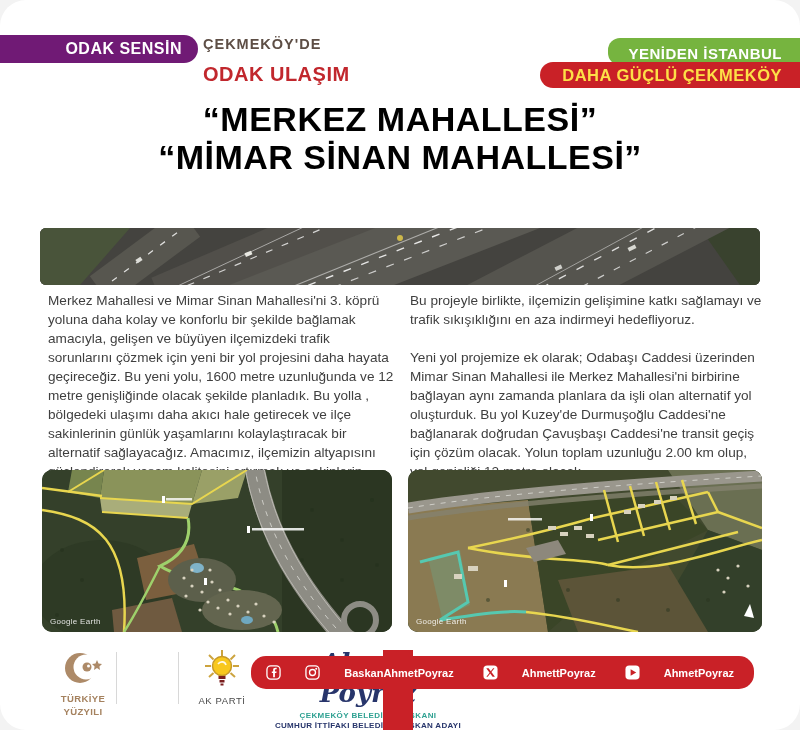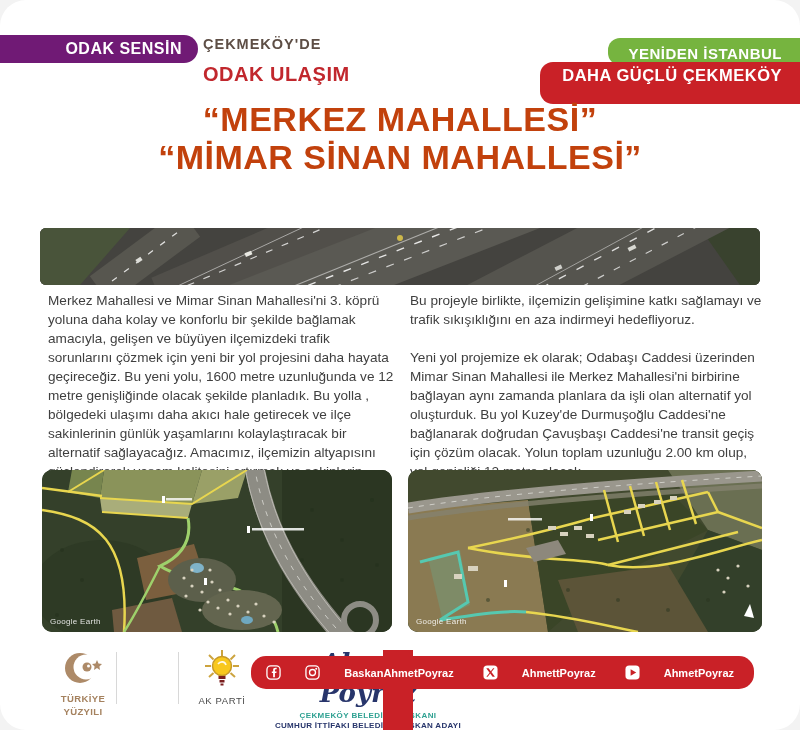--- a/index.html
+++ b/index.html
@@ -25,27 +25,27 @@
   .hdr-center-title{font-size:20px;font-weight:800;letter-spacing:.5px;color:#c1272d;margin-top:11px;}
   .hdr-right-green{
     position:absolute;right:0;top:38px;height:23px;
     background:#76b43f;border-radius:12px 0 0 12px;
     display:flex;align-items:center;padding:4px 18px 0 20px;
     color:#fff;font-size:15px;font-weight:800;letter-spacing:.5px;
   }
   .hdr-right-red{
     position:absolute;right:0;top:62px;height:26px;
     background:#c92127;border-radius:13px 0 0 13px;
-    display:flex;align-items:center;padding:0 18px 16px 22px;
-    color:#ffffff;font-size:16.5px;font-weight:800;letter-spacing:.5px;
+    display:flex;align-items:center;padding:0 18px 0 22px;
+    color:#fde047;font-size:16.5px;font-weight:800;letter-spacing:.5px;
   }
   
   .main-title{
     position:absolute;left:0;top:100px;width:100%;text-align:center;
-    color:#c2410c;font-weight:800;font-size:34px;line-height:38px;letter-spacing:.5px;
+    color:#000000;font-weight:800;font-size:34px;line-height:38px;letter-spacing:.5px;
   }
   
   .road-strip{
     position:absolute;left:40px;top:228px;width:720px;height:57px;
     border-radius:6px;overflow:hidden;background:#454440;
   }
   .road-strip svg{display:block;width:100%;height:100%;}
   
   .col{position:absolute;top:291px;font-size:13.6px;line-height:19px;color:#3f3f3f;}
   .col-left{left:48px;width:348px;}

